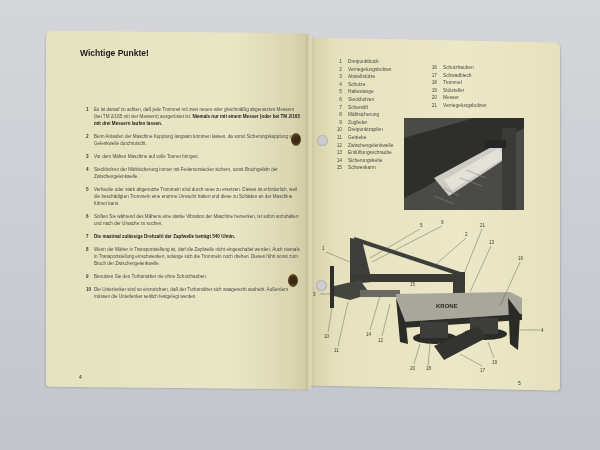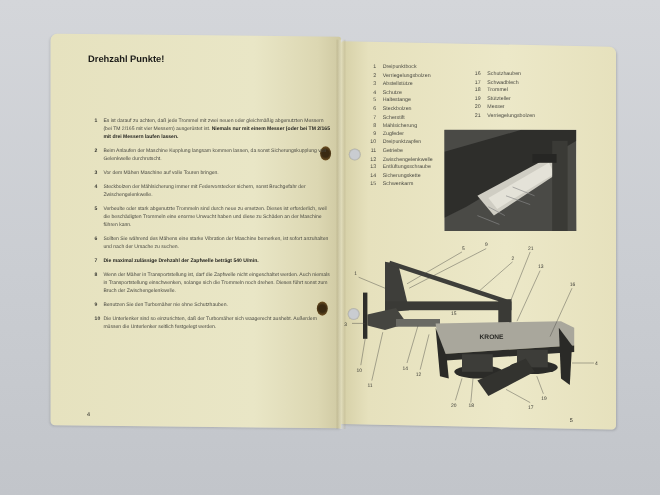--- a/index.html
+++ b/index.html
@@ -73,21 +73,21 @@
 <div class="booklet">
   <div class="page-left"></div>
   <div class="page-right"></div>
   <div class="gutter"></div>
 
   <div class="hole dark" style="left:291px;top:133px;"></div>
   <div class="hole dark" style="left:288px;top:274px;"></div>
   <div class="hole light" style="left:317px;top:135px;"></div>
   <div class="hole light" style="left:316px;top:280px;"></div>
 
-  <div class="title">Drehzahl Punkte!</div>
+  <div class="title">Wichtige Punkte!</div>
 
   <div class="instructions">
     <div class="instr">
       <span class="num">1</span>
       <span class="txt"><span>Es ist darauf zu achten, daß jede Trommel mit zwei neuen oder gleichmäßig abgenutzten Messern (bei TM 2/165 mit vier Messern) ausgerüstet ist. </span><b>Niemals nur mit einem Messer (oder bei TM 2/165 mit drei Messern laufen lassen.</b></span>
     </div>
     <div class="instr">
       <span class="num">2</span>
       <span class="txt">Beim Anlaufen der Maschine Kupplung langsam kommen lassen, da sonst Sicherungskupplung von Gelenkwelle durchrutscht.</span>
     </div>

